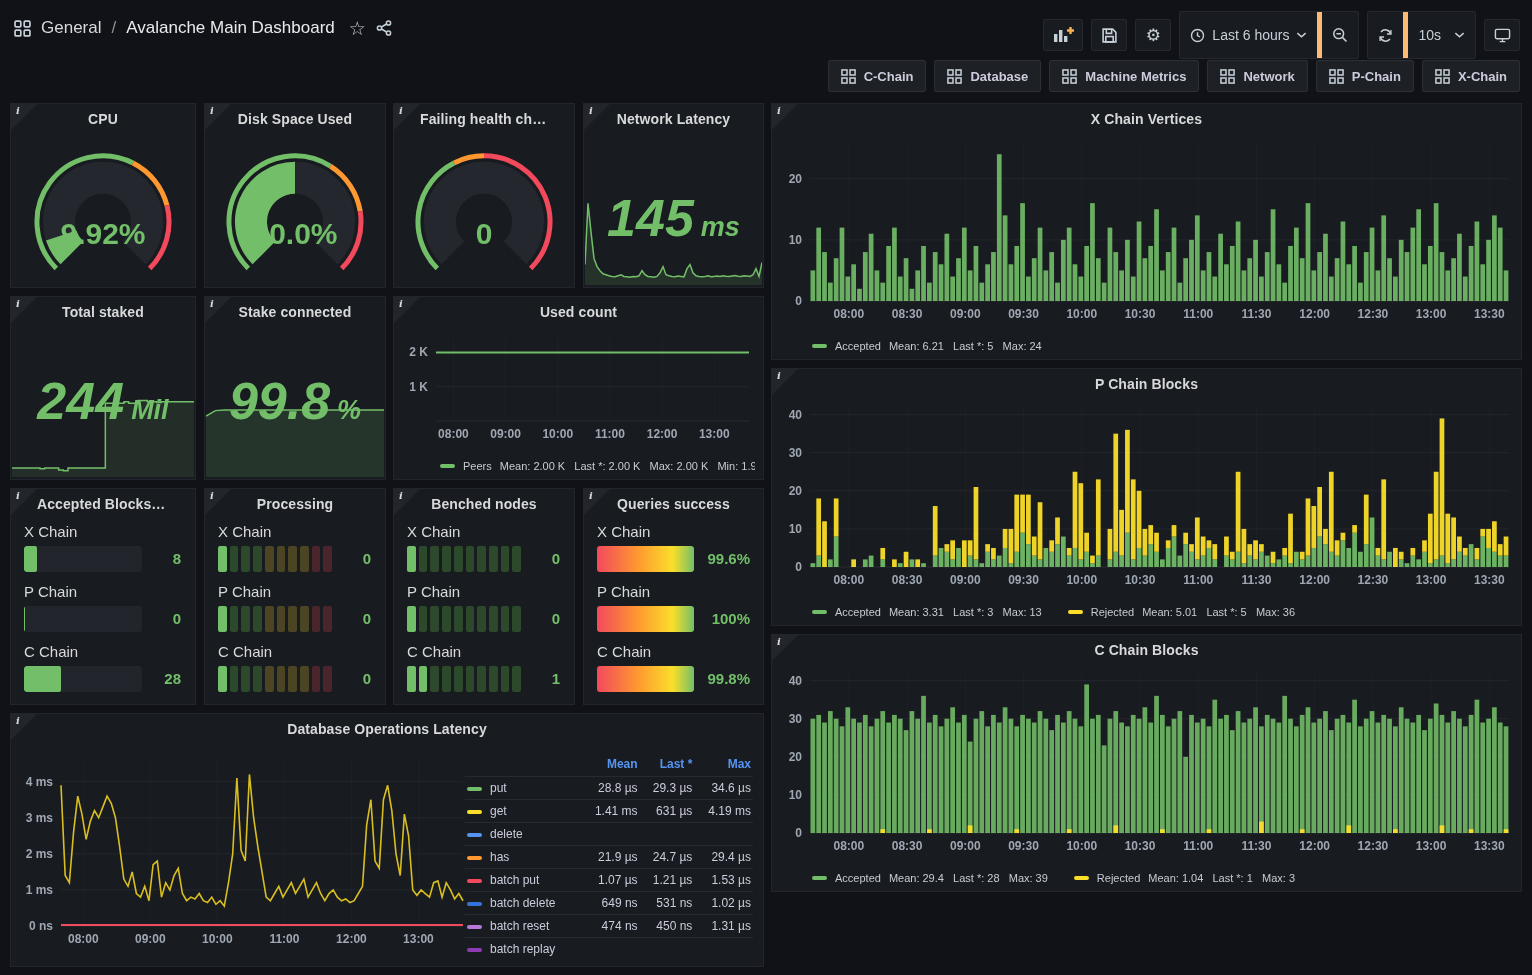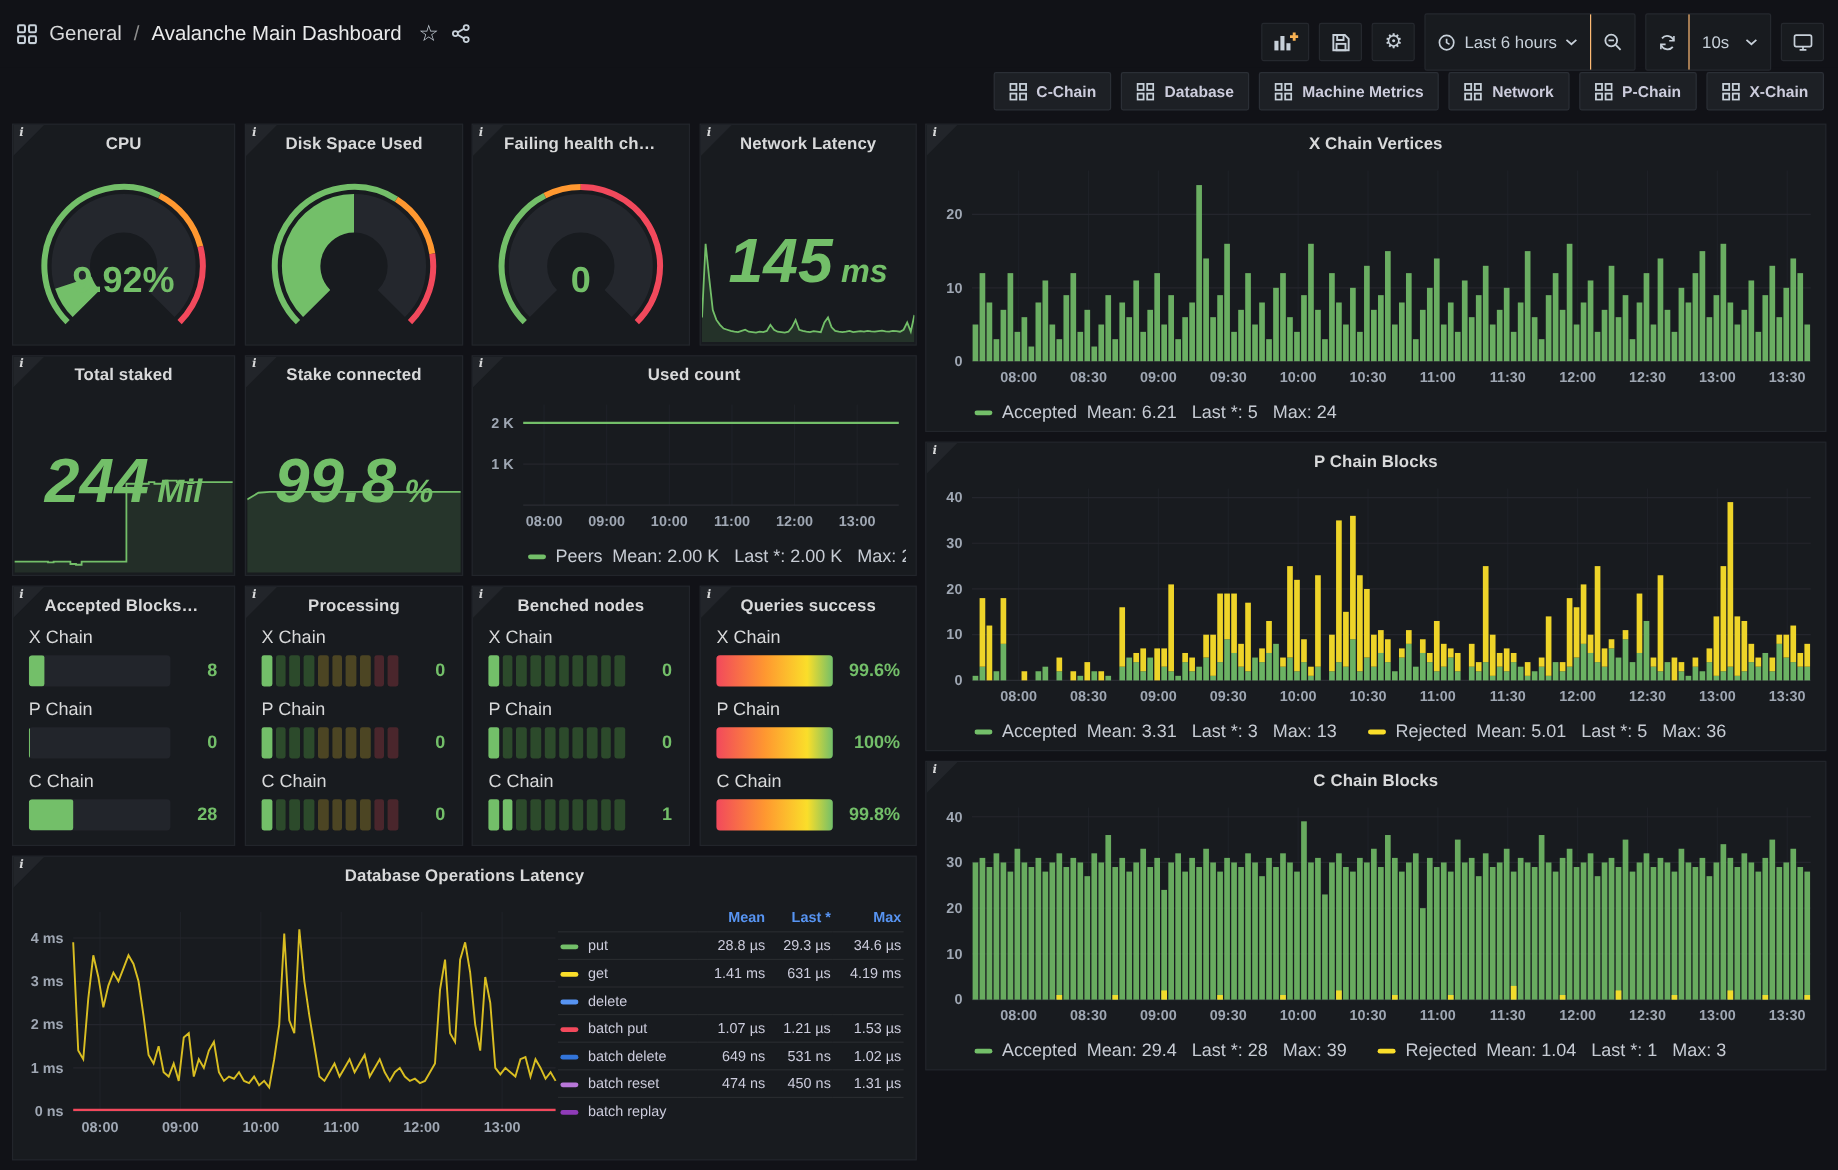--- a/index.html
+++ b/index.html
@@ -8,21 +8,21 @@
   #topnav{position:absolute;left:0;top:0;width:1532px;height:56px;background:#111217;}
   .crumb{position:absolute;left:14px;top:0;height:56px;display:flex;align-items:center;gap:10px;color:#D8D9DA;font-size:17px;}
   .crumb .dashname{color:#E9EAEB;font-weight:500;}
   .crumb .sep{color:#8e8e8e;}
   .iconbtn{display:flex;align-items:center;justify-content:center;color:#C7D0D9;cursor:pointer;}
   #toolbar{position:absolute;right:12px;top:11px;display:flex;gap:8px;align-items:center;}
   .tbtn{height:32px;min-width:36px;padding:0 8px;background:#181B1F;border:1px solid #25282E;border-radius:2px;
     display:flex;align-items:center;justify-content:center;gap:7px;color:#C7D0D9;font-size:14px;font-weight:500;cursor:pointer;box-sizing:border-box;}
   .tgroup{display:flex;height:48px;background:#181B1F;border:1px solid #25282E;border-radius:2px;box-sizing:border-box;justify-content:center;}
   .tgroup .seg{display:flex;align-items:center;gap:7px;padding:0 10px;color:#C7D0D9;font-size:14px;font-weight:500;cursor:pointer;}
-  .tgroup .seg + .seg{border-left:1px solid #fdba74;gap:13px;}
+  .tgroup .seg + .seg{border-left:5px solid #fdba74;gap:13px;}
   
   #linksrow{position:absolute;right:12px;top:60px;display:flex;gap:8px;}
   .linkbtn{height:30px;background:#1D2025;border:1px solid #2B2F36;border-radius:2px;display:flex;align-items:center;
     gap:8px;padding:0 12px;color:#CCCCDC;font-size:13px;font-weight:700;cursor:pointer;}
   
   .panel{position:absolute;background:#181B1F;border:1px solid #22252B;box-sizing:border-box;}
   .icorner{position:absolute;left:0;top:0;width:26px;height:26px;background:#22252A;
     clip-path:polygon(0 0,100% 0,0 100%);z-index:4;cursor:pointer;}
   .icorner span{position:absolute;left:5px;top:1px;font-size:10px;color:#D8D9DA;font-family:"DejaVu Serif",serif;font-style:italic;font-weight:700;}
   .ptitle{position:absolute;left:26px;right:26px;top:7px;text-align:center;color:#D8D9DA;font-size:14px;font-weight:600;
@@ -37,21 +37,21 @@
   .crow{position:absolute;left:13px;right:13px;height:52px;}
   .crow .clabel{color:#D8D9DA;font-size:15px;font-weight:400;height:20px;}
   .rowval{position:absolute;right:1px;top:23px;height:26px;line-height:26px;color:#73BF69;font-size:15px;font-weight:700;}
   .hbar{position:absolute;left:0;right:40px;top:23px;height:26px;background:#22252B;border-radius:3px;overflow:hidden;}
   .hbar .fill{height:100%;background:#73BF69;border-radius:2px;}
   .segbar{position:absolute;left:0;right:40px;top:23px;height:26px;display:flex;gap:3px;}
   .segbar i{flex:1;border-radius:2px;}
   .gradbar{position:absolute;left:0;right:56px;top:23px;height:26px;border-radius:3px;
     background:linear-gradient(90deg,#F2495C 0%,#FF9830 42%,#FADE2A 78%,#73BF69 100%);}
   
-  .tslegend{position:absolute;left:40px;bottom:7px;display:flex;gap:26px;font-size:15px;color:#C7CCD4;white-space:nowrap;overflow:hidden;right:8px;}
+  .tslegend{position:absolute;left:40px;bottom:7px;display:flex;gap:26px;font-size:11px;color:#C7CCD4;white-space:nowrap;overflow:hidden;right:8px;}
   .litem{display:flex;align-items:center;gap:8px;cursor:pointer;}
   .lsw{width:15px;height:4px;border-radius:2px;display:inline-block;flex:none;}
   .lstats{color:#C7CCD4;white-space:pre;}
   
   #dbtable{position:absolute;right:10px;top:40px;width:288px;border-collapse:collapse;font-size:12px;color:#CCCCDC;}
   #dbtable th{color:#5794F2;font-weight:700;text-align:right;padding:3px 2px 5px 2px;font-size:12px;}
   #dbtable th.namecol{text-align:left;}
   #dbtable td{padding:4px 2px;text-align:right;border-top:1px solid rgba(255,255,255,.07);white-space:nowrap;}
   #dbtable td.namecell{text-align:left;}
   #dbtable td .lsw{margin-right:8px;vertical-align:middle;}
@@ -220,20 +220,21 @@
         <span>i</span>
       </div>
   <div class="ptitle">Disk Space Used</div>
       <div class="chart" style="inset: 26px 0px 4px;"><svg width="180" height="153" viewBox="0 0 180 153">
           <path d="M58.866088424356306,122.93391157564369 A44.03,44.03 0 1 1 121.1339115756437,122.93391157564369" fill="none" stroke="#24272D" stroke-width="32" stroke-linecap="butt"></path>
           <path d="M58.866088424356306,122.93391157564369 A44.03,44.03 0 0 1 90,47.769999999999996" fill="none" stroke="#73BF69" stroke-width="32" stroke-linecap="butt"></path>
           <path d="M43.309739238252256,138.49026076174772 A66.03,66.03 0 0 1 125.38064327246316,36.04902707910195" fill="none" stroke="#73BF69" stroke-width="5" stroke-linecap="butt"></path>
           <path d="M125.38064327246316,36.04902707910195 A66.03,66.03 0 0 1 155.21706112949695,81.47063227339355" fill="none" stroke="#FF9830" stroke-width="5" stroke-linecap="butt"></path>
           <path d="M155.21706112949695,81.47063227339355 A66.03,66.03 0 0 1 136.69026076174774,138.49026076174772" fill="none" stroke="#F2495C" stroke-width="5" stroke-linecap="butt"></path>
         </svg></div>
+      <div class="gval" style="top: 62%;">50.0%</div>
     </div>
     <div class="panel" style="left: 393px; top: 103px; width: 182px; height: 185px;">
       <div class="icorner">
         <span>i</span>
       </div>
   <div class="ptitle">Failing health checks</div>
       <div class="chart" style="inset: 26px 0px 4px;"><svg width="180" height="153" viewBox="0 0 180 153">
           <path d="M58.866088424356306,122.93391157564369 A44.03,44.03 0 1 1 121.1339115756437,122.93391157564369" fill="none" stroke="#24272D" stroke-width="32" stroke-linecap="butt"></path>
           <path d="M43.309739238252256,138.49026076174772 A66.03,66.03 0 0 1 60.023007302197726,32.966839207842064" fill="none" stroke="#73BF69" stroke-width="5" stroke-linecap="butt"></path>
           <path d="M60.023007302197726,32.966839207842064 A66.03,66.03 0 0 1 90,25.769999999999996" fill="none" stroke="#FF9830" stroke-width="5" stroke-linecap="butt"></path>
@@ -523,20 +524,26 @@
             <td class="namecell"><i class="lsw" style="background:#FADE2A"></i><span>get</span></td>
      <td>1.41 ms</td>
      <td>631 µs</td>
      <td>4.19 ms</td>
           </tr>
           <tr>
             <td class="namecell"><i class="lsw" style="background:#5794F2"></i><span>delete</span></td>
      <td></td>
      <td></td>
      <td></td>
+          </tr>
+          <tr>
+            <td class="namecell"><i class="lsw" style="background:#FF9830"></i><span>has</span></td>
+     <td>21.9 µs</td>
+     <td>24.7 µs</td>
+     <td>29.4 µs</td>
           </tr>
           <tr>
             <td class="namecell"><i class="lsw" style="background:#F2495C"></i><span>batch put</span></td>
      <td>1.07 µs</td>
      <td>1.21 µs</td>
      <td>1.53 µs</td>
           </tr>
           <tr>
             <td class="namecell"><i class="lsw" style="background:#3274D9"></i><span>batch delete</span></td>
      <td>649 ns</td>

